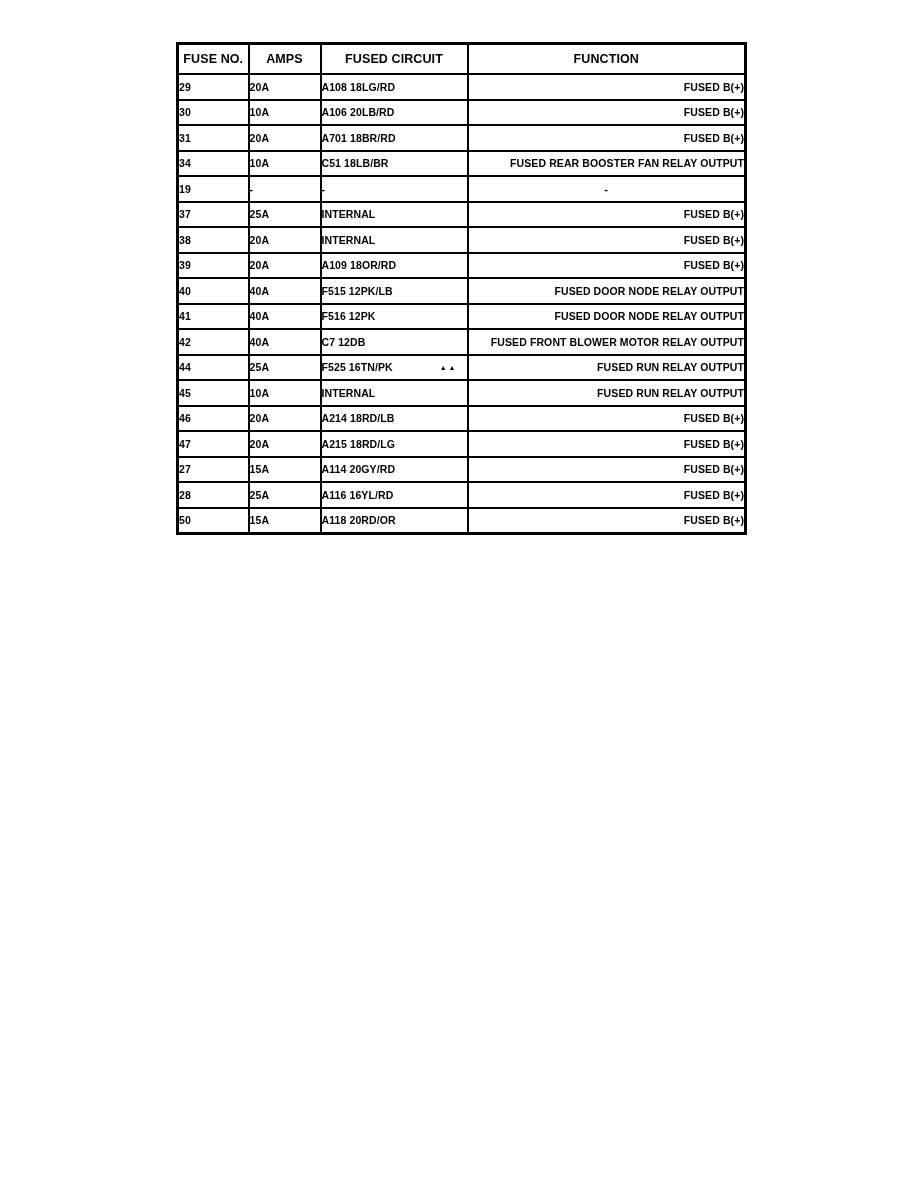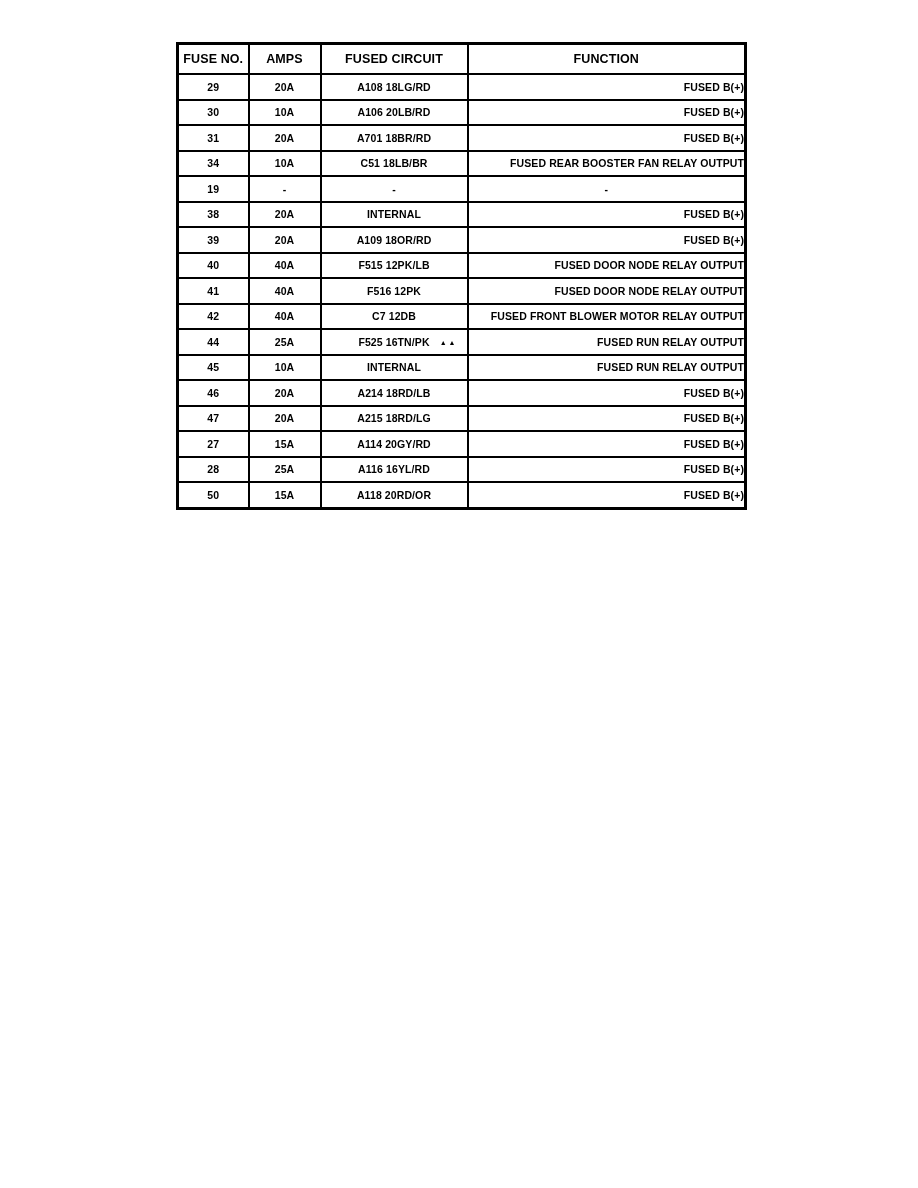--- a/index.html
+++ b/index.html
@@ -44,21 +44,21 @@
     text-align: center;
     letter-spacing: 0.1px;
   }
   table.fuse-table td {
     height: 23.5px;
     font-size: 10.5px;
     font-weight: bold;
     letter-spacing: 0.1px;
   }
   td.col-fuse, td.col-amps, td.col-circuit {
-    text-align: center;
+    text-align: left;
   }
   td.col-circuit {
     position: relative;
     margin-left: 33px;
   }
   td.col-function {
     text-align: right;
     padding-left: 7px;
   }
   td.col-function.centered {
@@ -138,20 +138,26 @@
             <td class="col-circuit"><span>C51 18LB/BR</span></td>
             <td class="col-function"><span>FUSED REAR BOOSTER FAN RELAY OUTPUT</span></td>
           </tr>
           <tr>
             <td class="col-fuse"><span>19</span></td>
             <td class="col-amps"><span>-</span></td>
             <td class="col-circuit"><span>-</span></td>
             <td class="col-function centered"><span>-</span></td>
           </tr>
           <tr>
+            <td class="col-fuse"><span>37</span></td>
+            <td class="col-amps"><span>25A</span></td>
+            <td class="col-circuit"><span>INTERNAL</span></td>
+            <td class="col-function"><span>FUSED B(+)</span></td>
+          </tr>
+          <tr>
             <td class="col-fuse"><span>38</span></td>
             <td class="col-amps"><span>20A</span></td>
             <td class="col-circuit"><span>INTERNAL</span></td>
             <td class="col-function"><span>FUSED B(+)</span></td>
           </tr>
           <tr>
             <td class="col-fuse"><span>39</span></td>
             <td class="col-amps"><span>20A</span></td>
             <td class="col-circuit"><span>A109 18OR/RD</span></td>
             <td class="col-function"><span>FUSED B(+)</span></td>

